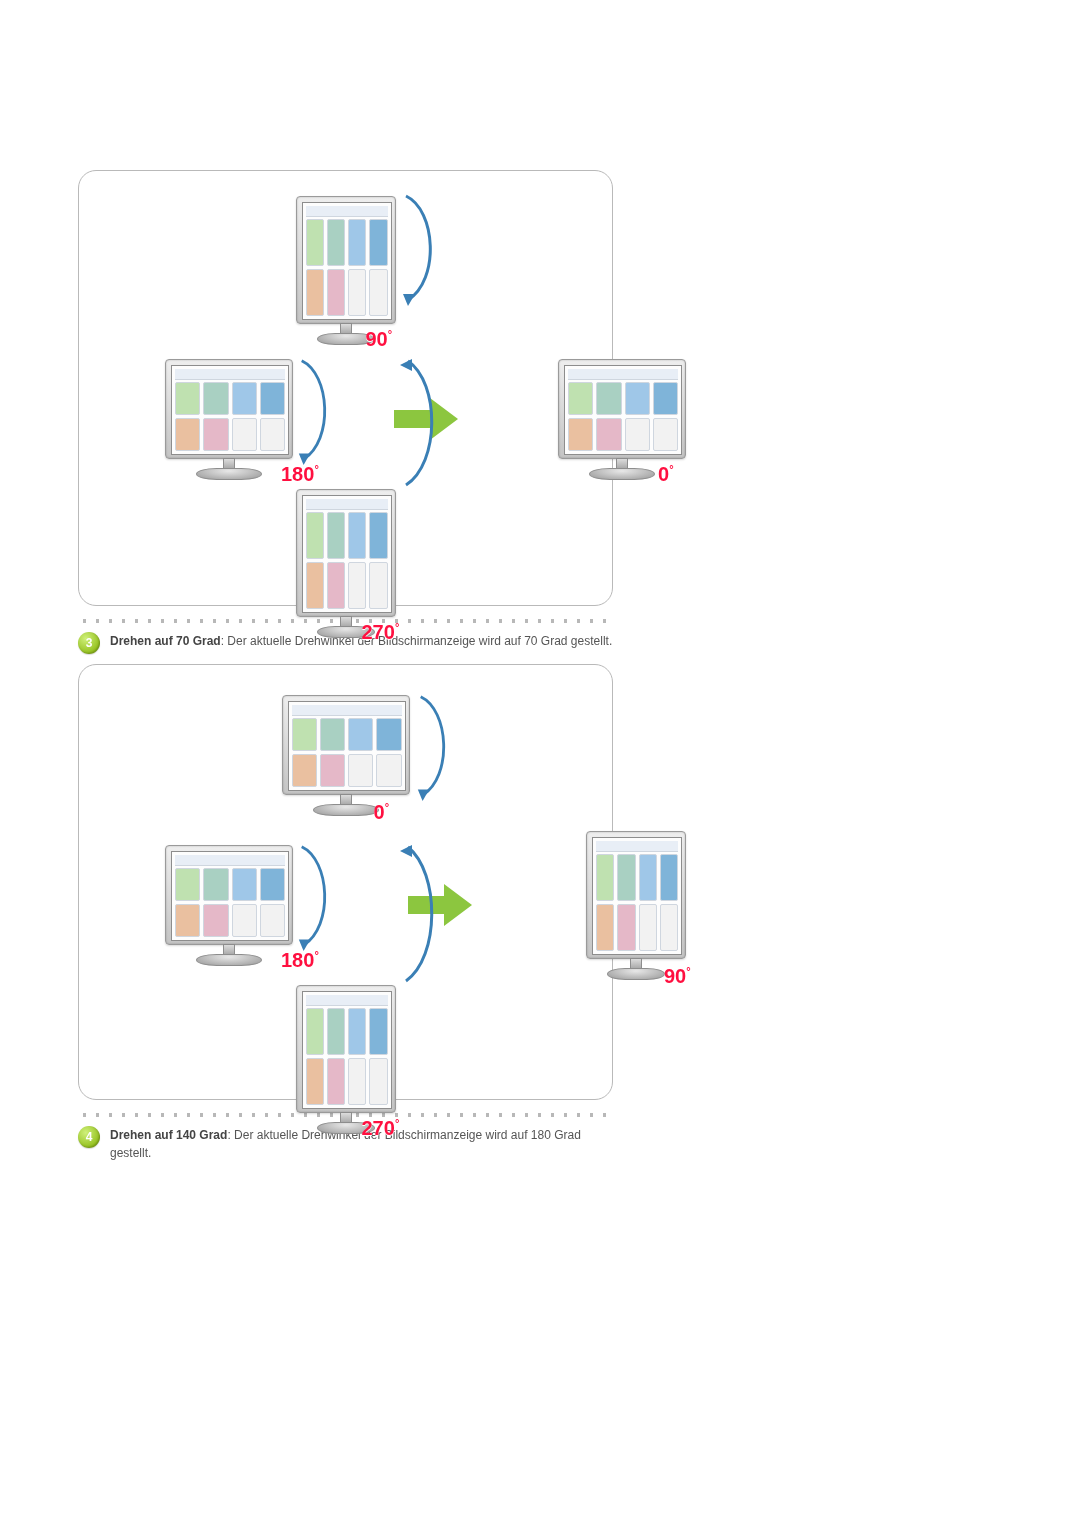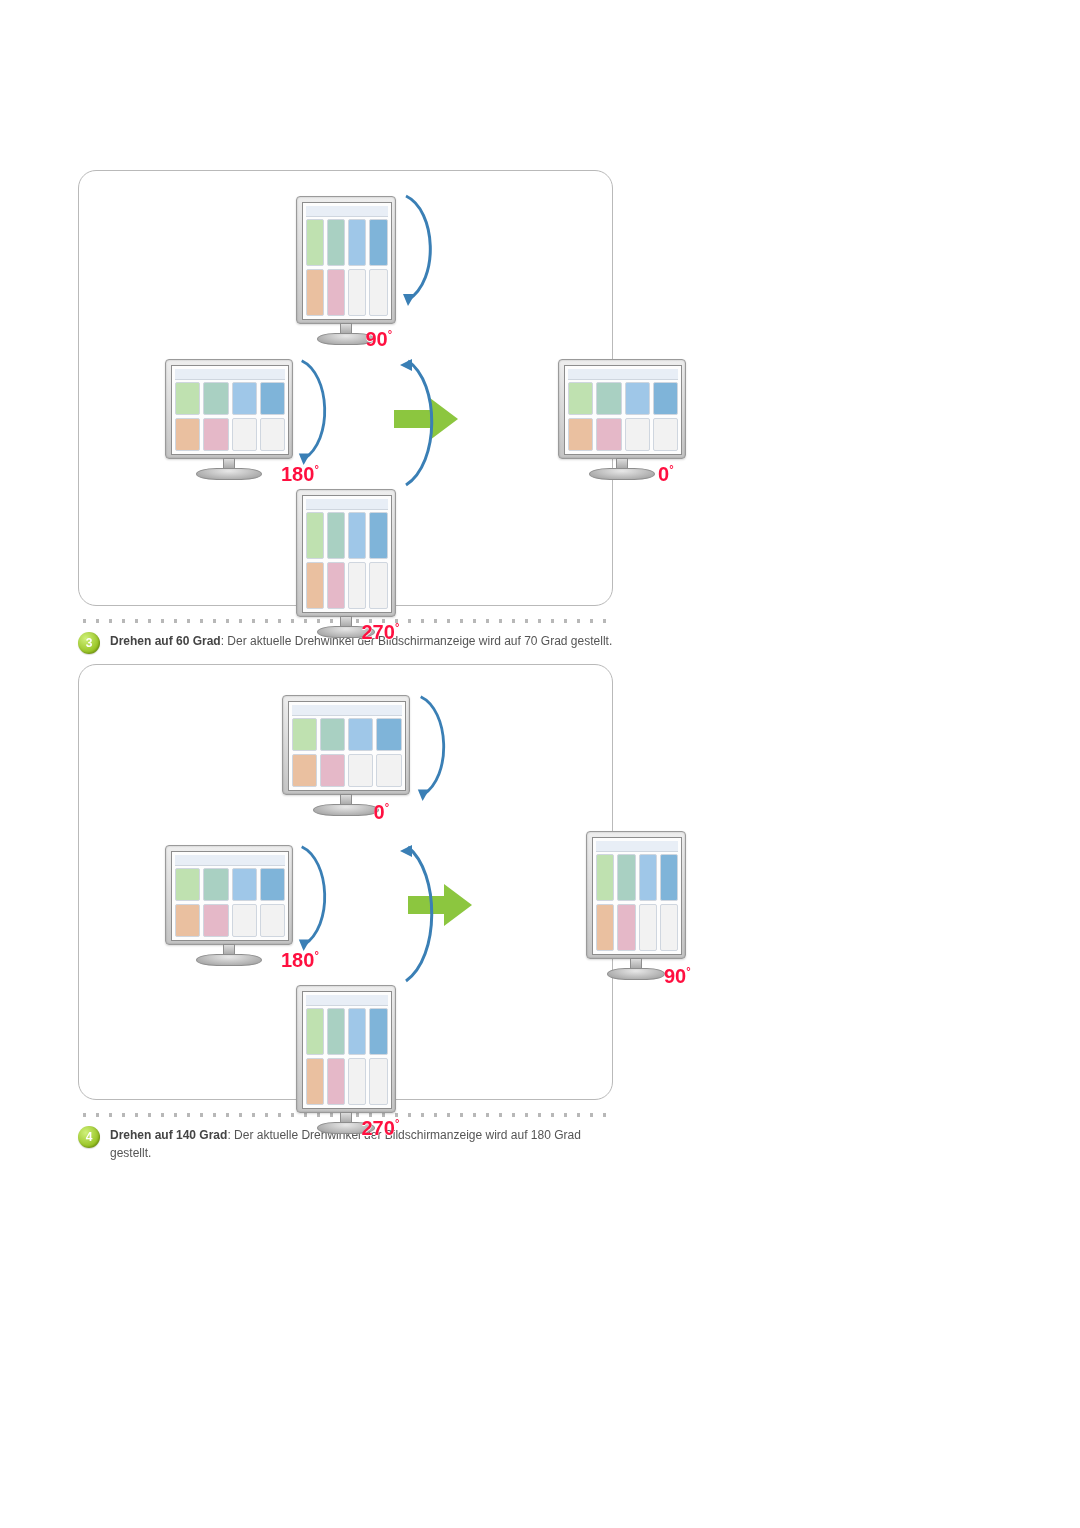--- a/index.html
+++ b/index.html
@@ -303,21 +303,21 @@
       </div>
 
     </div>
   </div>
 
   <div class="dots"></div>
 
   <div class="item-row">
     <div class="badge">3</div>
     <div class="item-text">
-      <b>Drehen auf 60 Grad</b><span>: Der aktuelle Drehwinkel der Bildschirmanzeige wird auf 70 Grad gestellt.</span>
+      <b>Drehen auf 70 Grad</b><span>: Der aktuelle Drehwinkel der Bildschirmanzeige wird auf 70 Grad gestellt.</span>
     </div>
   </div>
 
   <div class="figure-frame" id="fig2">
     <div class="figure-inner">
 
       <div class="row center" style="height:140px;">
         <div class="slot">
           <div class="monitor land">
             <div class="bezel">

